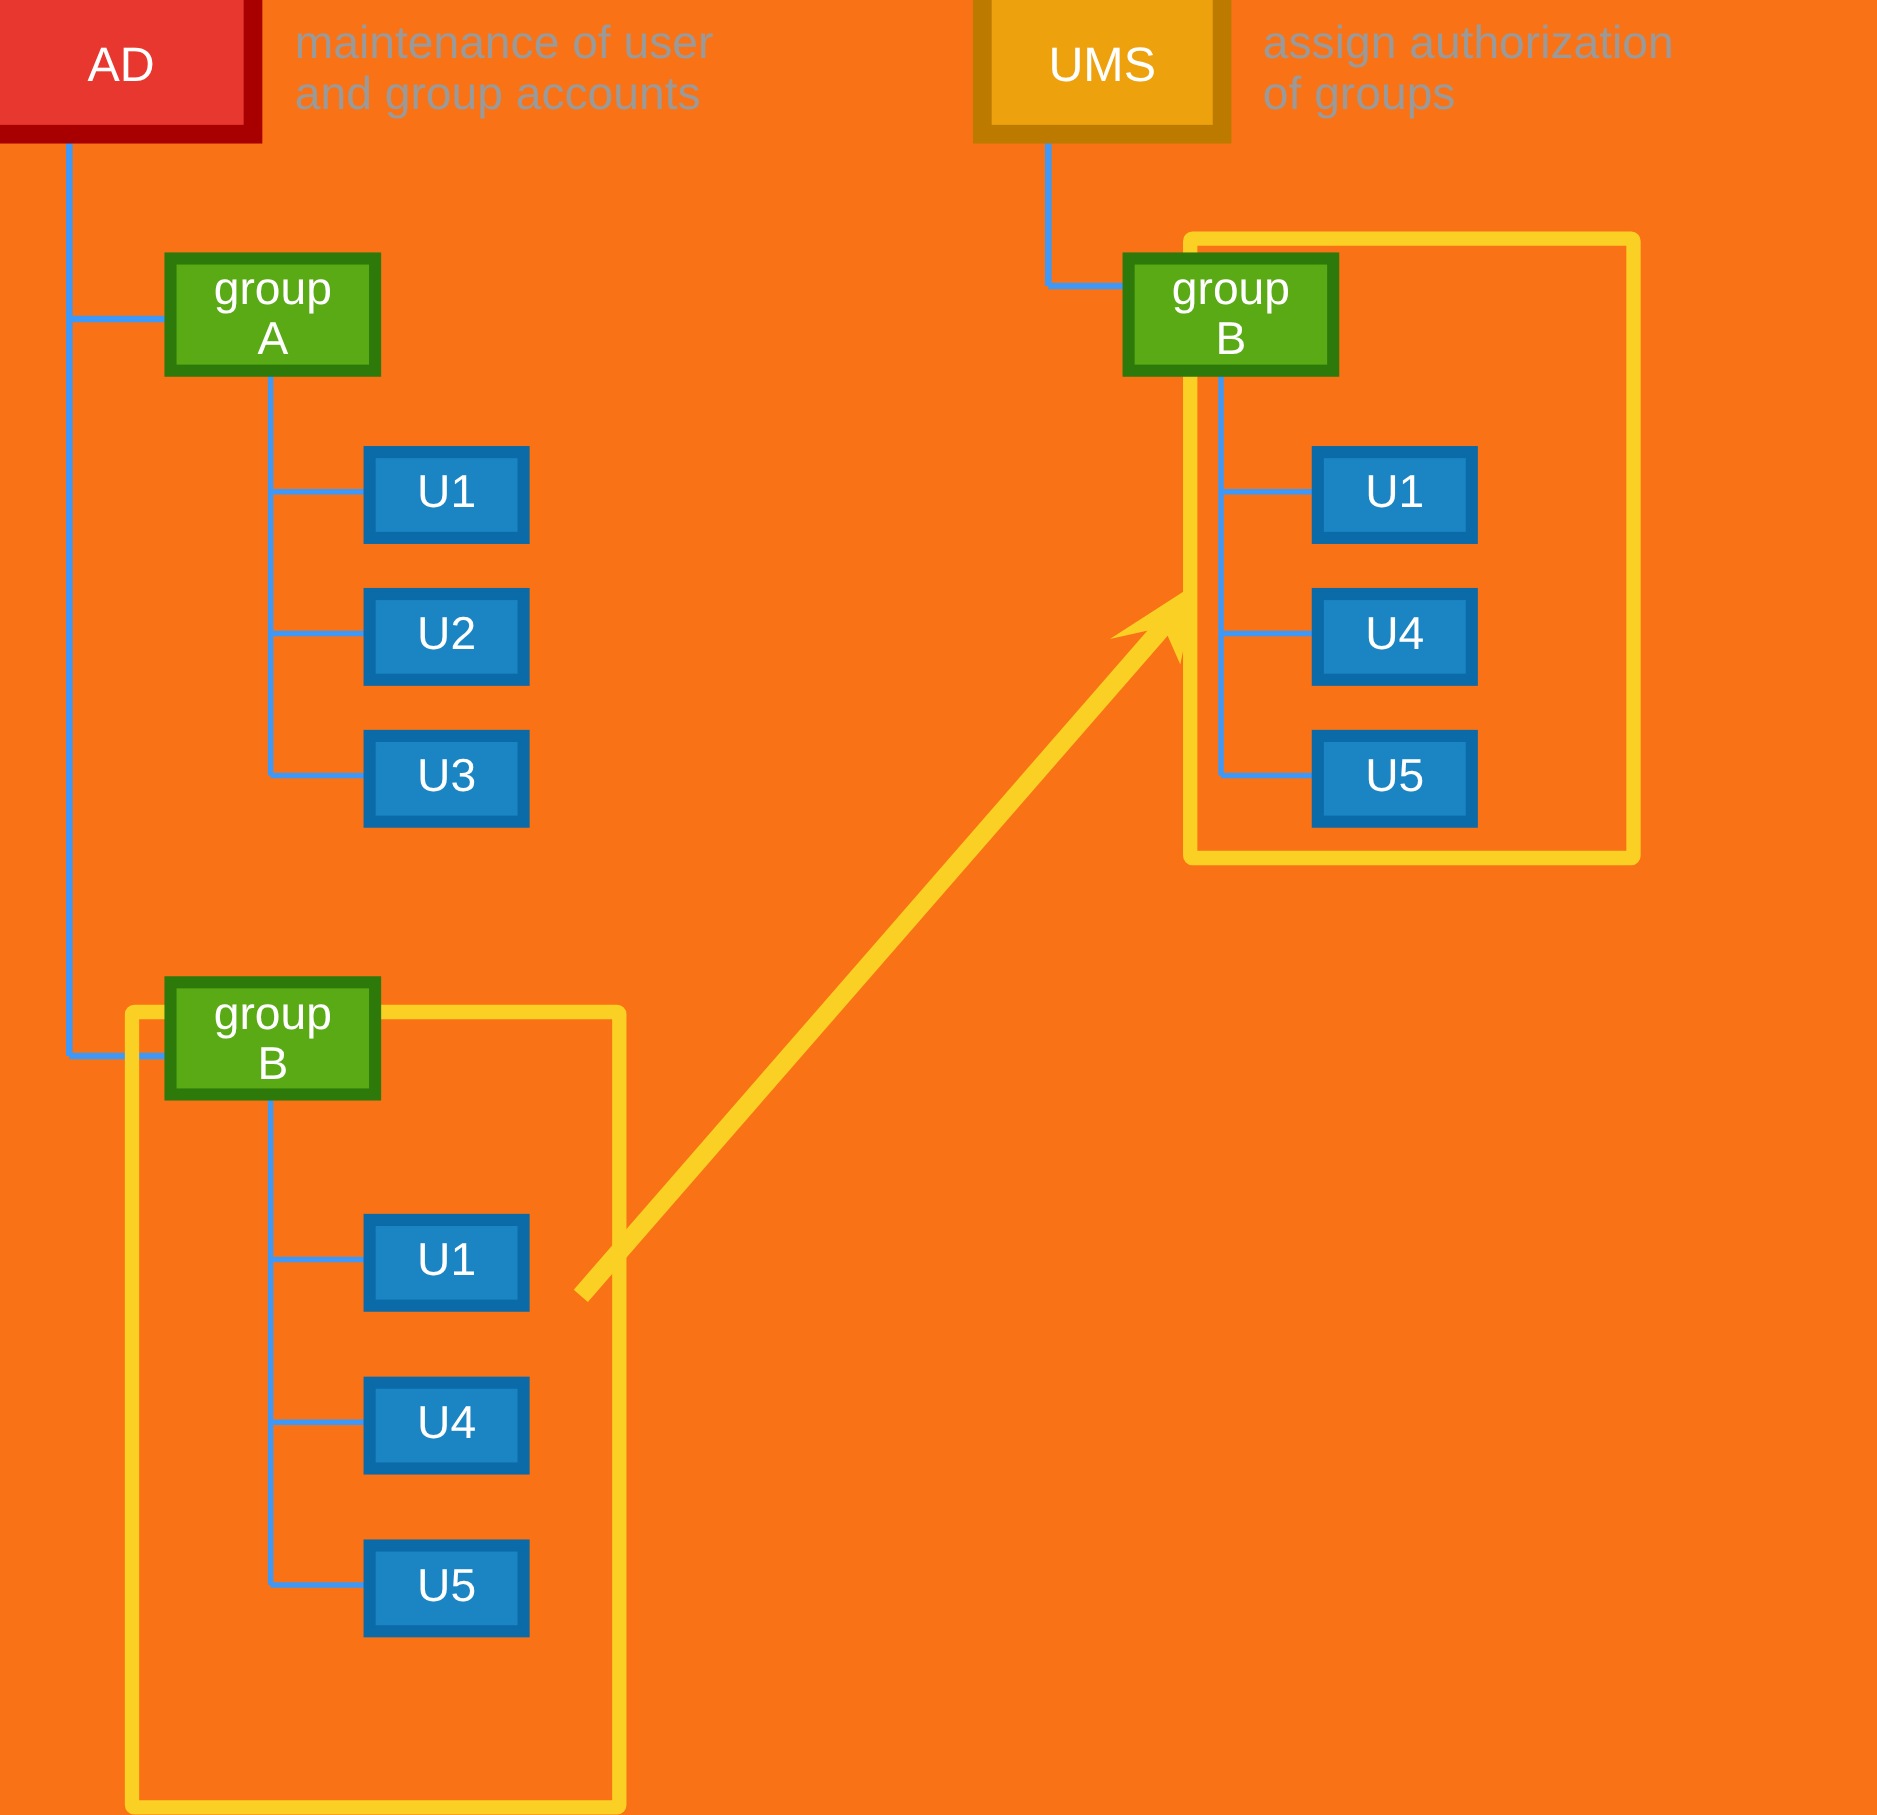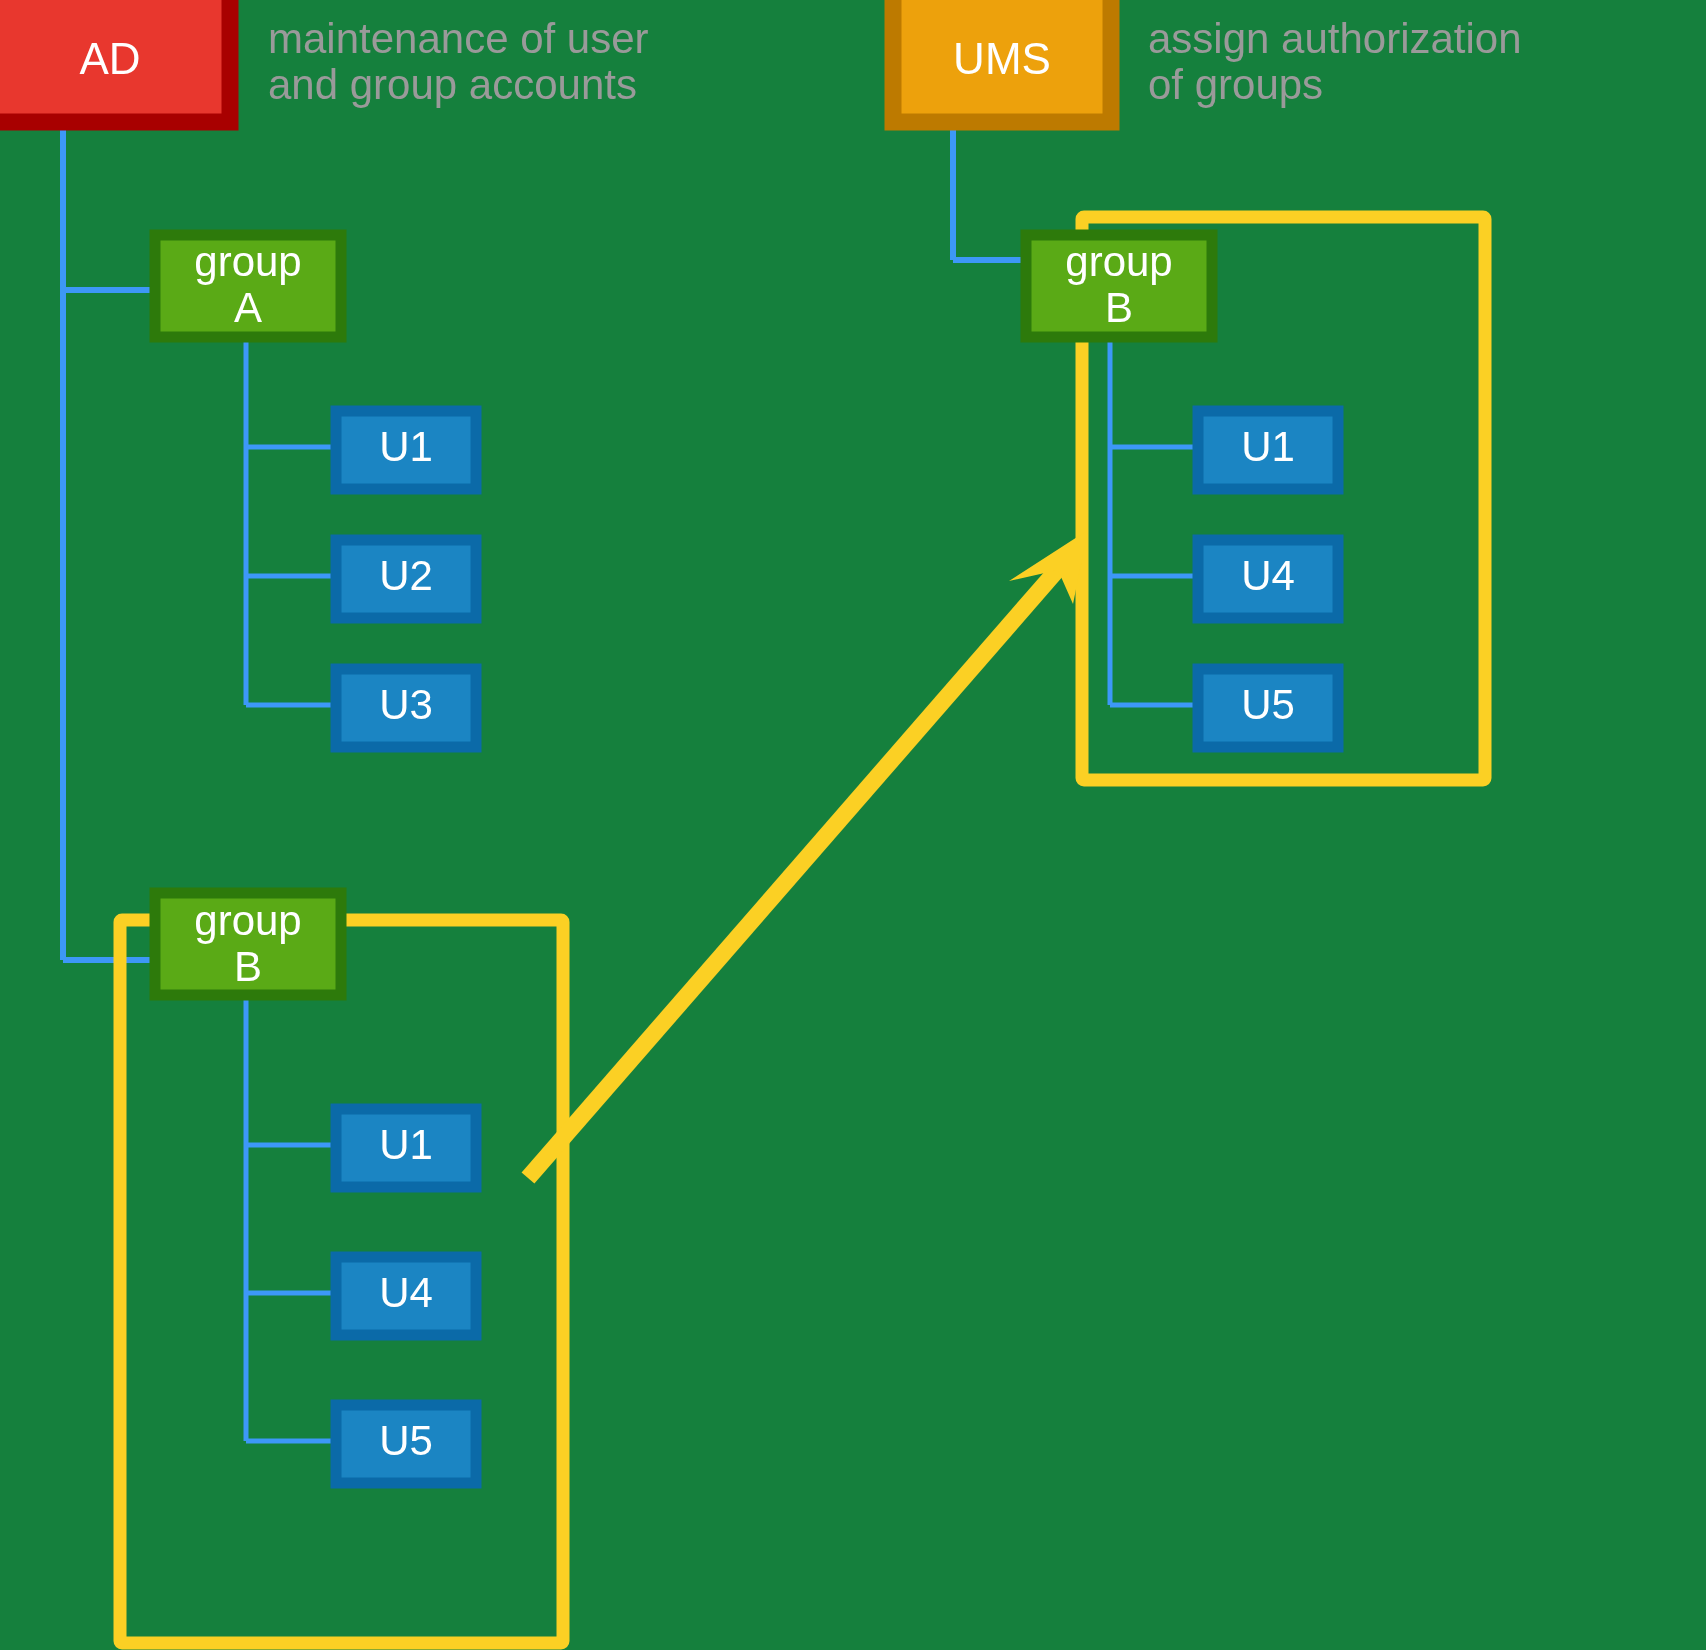--- a/index.html
+++ b/index.html
@@ -10,21 +10,21 @@
   body {
     width: 1706px;
     height: 1650px;
     overflow: hidden;
     font-family: "Liberation Sans", sans-serif;
   }
   #diagram-root {
     position: relative;
     width: 1706px;
     height: 1650px;
-    background: #15803d;
+    background: #f97316;
   }
   svg.diagram-canvas {
     position: absolute;
     left: 0;
     top: 0;
     width: 1706px;
     height: 1650px;
     display: block;
   }
   .node-label {

